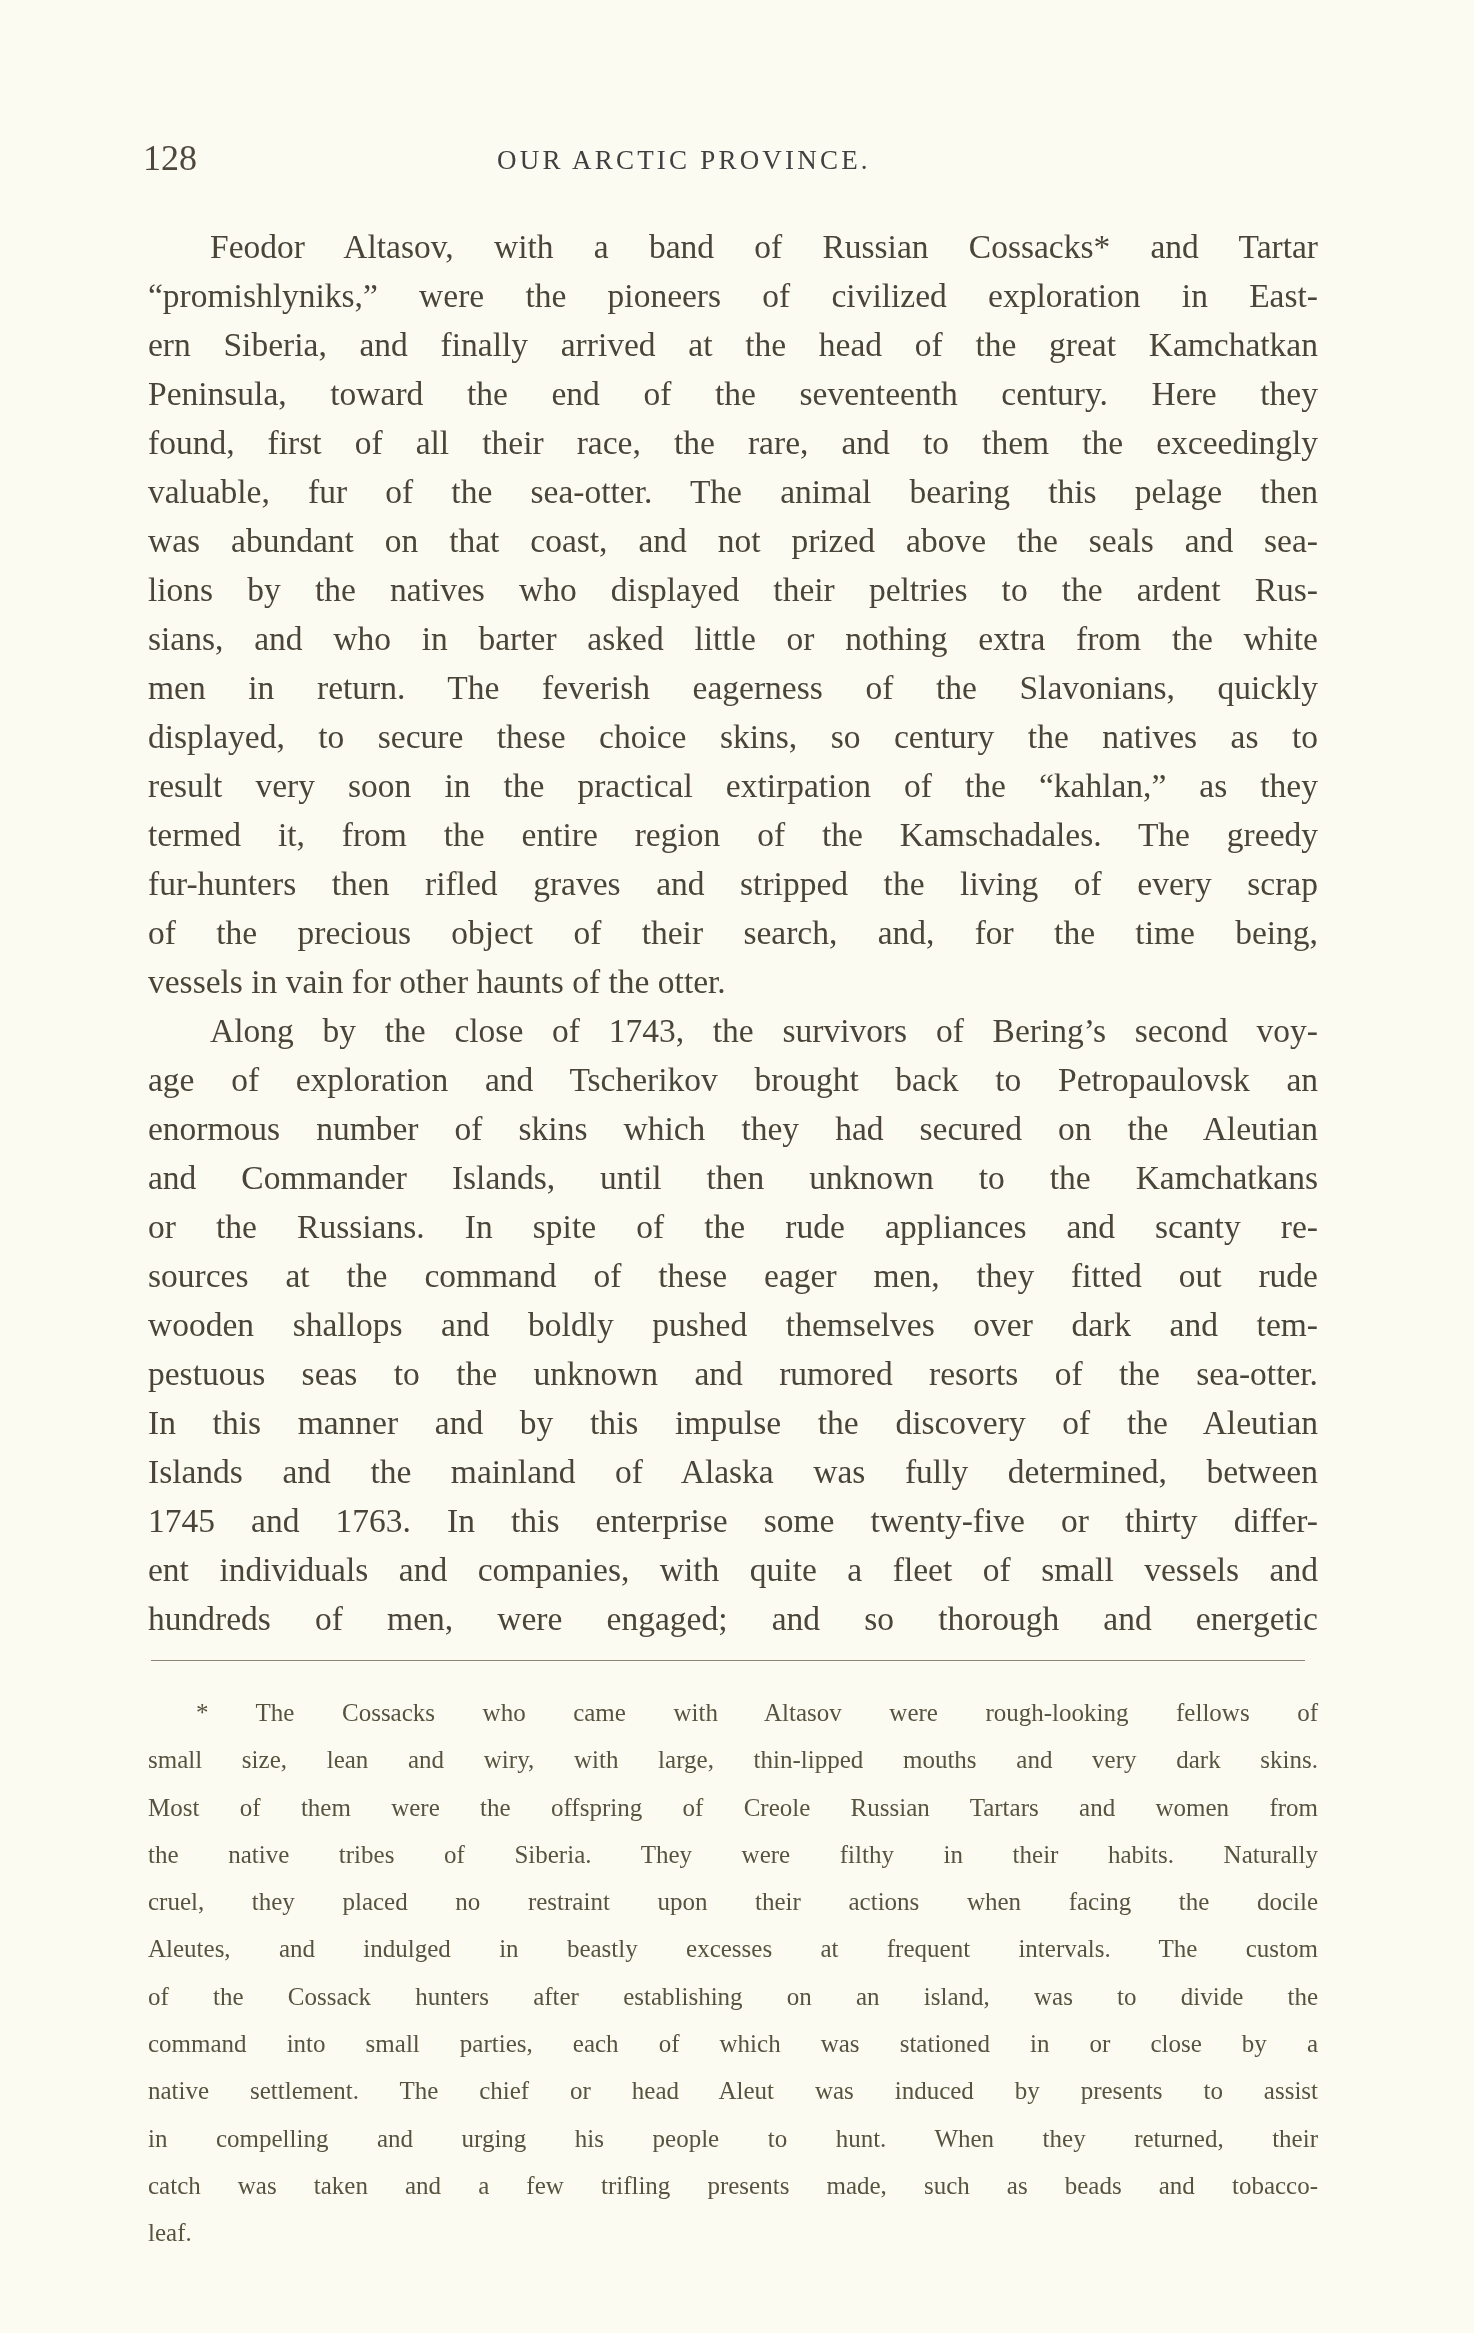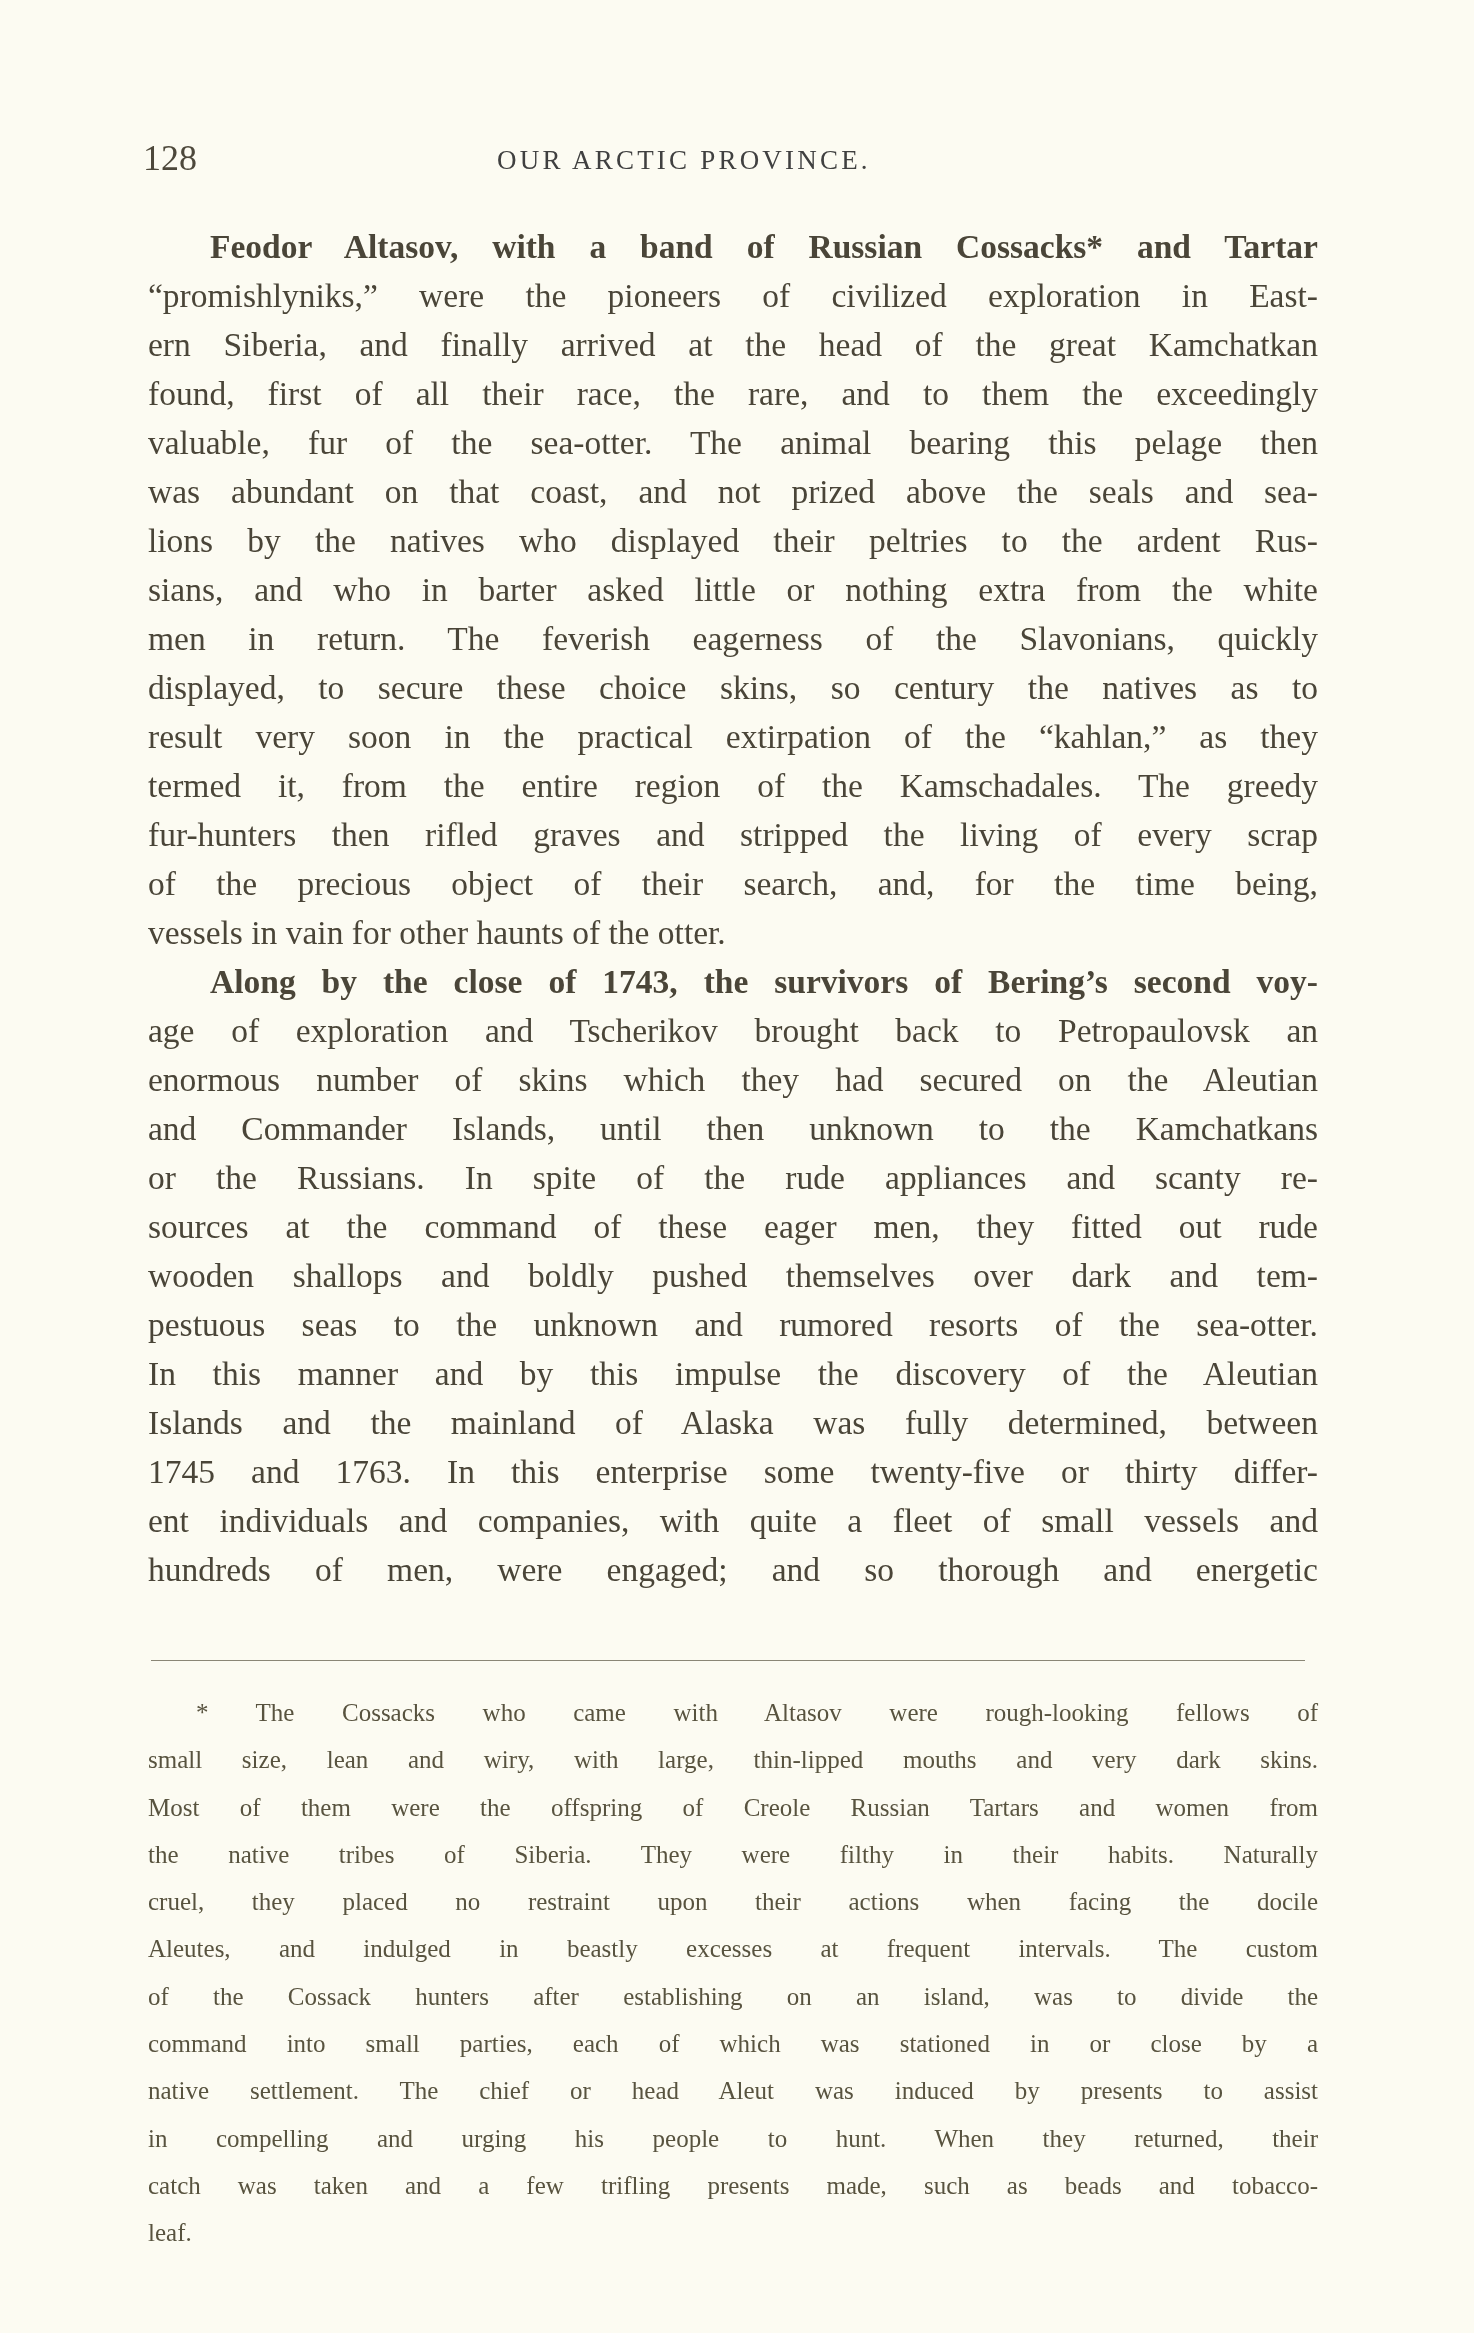--- a/index.html
+++ b/index.html
@@ -50,21 +50,20 @@
     display: block;
     height: 49px;
     font-size: 33.5px;
     line-height: 49px;
     white-space: nowrap;
     text-align: justify;
     text-align-last: justify;
   }
   .line.indent {
     padding-left: 62px;
-    font-weight: bold;
   }
   .line.last {
     text-align-last: left;
   }
   .rule {
     position: absolute;
     left: 151px;
     top: 1660px;
     width: 1154px;
     height: 0;
@@ -99,20 +98,21 @@
 
 <div class="running-head">
   <span class="page-number">128</span>
   <span class="running-title">OUR ARCTIC PROVINCE.</span>
 </div>
 
 <div class="body-text">
   <span class="line indent">Feodor Altasov, with a band of Russian Cossacks* and Tartar</span>
   <span class="line">“promishlyniks,” were the pioneers of civilized exploration in East-</span>
   <span class="line">ern Siberia, and finally arrived at the head of the great Kamchatkan</span>
+  <span class="line">Peninsula, toward the end of the seventeenth century. Here they</span>
   <span class="line">found, first of all their race, the rare, and to them the exceedingly</span>
   <span class="line">valuable, fur of the sea-otter. The animal bearing this pelage then</span>
   <span class="line">was abundant on that coast, and not prized above the seals and sea-</span>
   <span class="line">lions by the natives who displayed their peltries to the ardent Rus-</span>
   <span class="line">sians, and who in barter asked little or nothing extra from the white</span>
   <span class="line">men in return. The feverish eagerness of the Slavonians, quickly</span>
   <span class="line">displayed, to secure these choice skins, so century the natives as to</span>
   <span class="line">result very soon in the practical extirpation of the “kahlan,” as they</span>
   <span class="line">termed it, from the entire region of the Kamschadales. The greedy</span>
   <span class="line">fur-hunters then rifled graves and stripped the living of every scrap</span>

